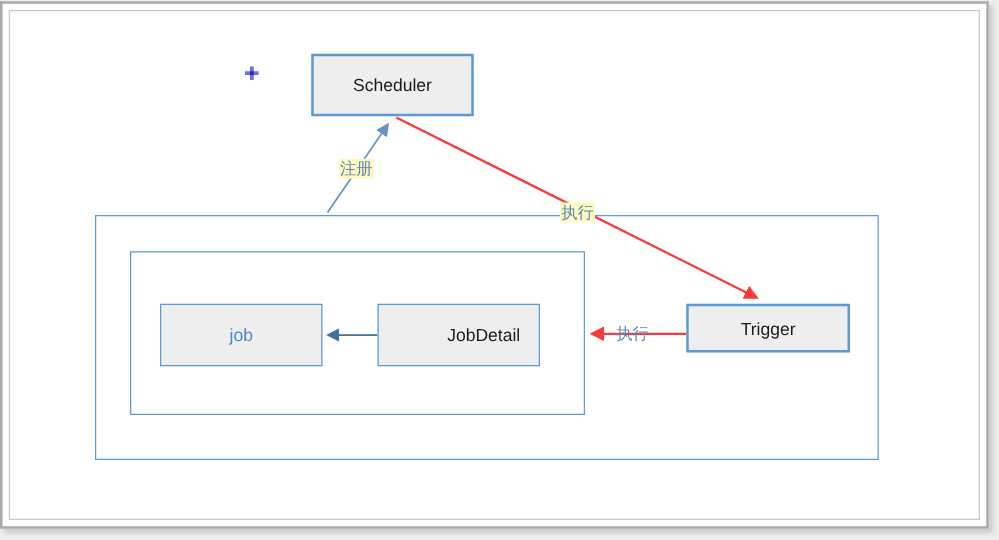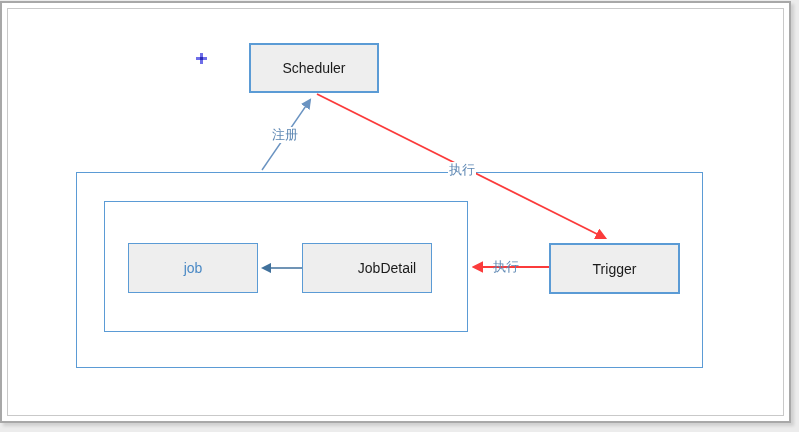--- a/index.html
+++ b/index.html
@@ -42,26 +42,26 @@
     background: #eeeeee;
     border: 2px solid #5b9bd5;
     color: #1a1a1a;
     font-size: 14px;
     display: flex; align-items: center; justify-content: center;
     cursor: default;
   }
   .node-scheduler { left: 249px; top: 43px; }
   .node-job       { left: 128px; top: 243px; border-width: 1px; color: #4a89c5; }
   .node-jobdetail { left: 302px; top: 243px; border-width: 1px; padding-left: 40px; }
-  .node-trigger   { left: 549px; top: 243px; width: 131px; height: 51px; }
+  .node-trigger   { left: 549px; top: 243px; width: 131px; height: 39px; }
   .edge-label {
     position: absolute;
     font-size: 13px;
     color: #5d87b3;
-    background: #ffffff;
+    background: #fef9c3;
     padding: 0 1px;
     line-height: 16px;
     white-space: nowrap;
   }
   .label-register   { left: 271px; top: 127px; }
   .label-execute-1  { left: 448px; top: 162px; }
   .label-execute-2  { left: 492px; top: 259px; background: transparent; }
   .cursor-plus {
     position: absolute; left: 196px; top: 53px;
     width: 11px; height: 11px;

